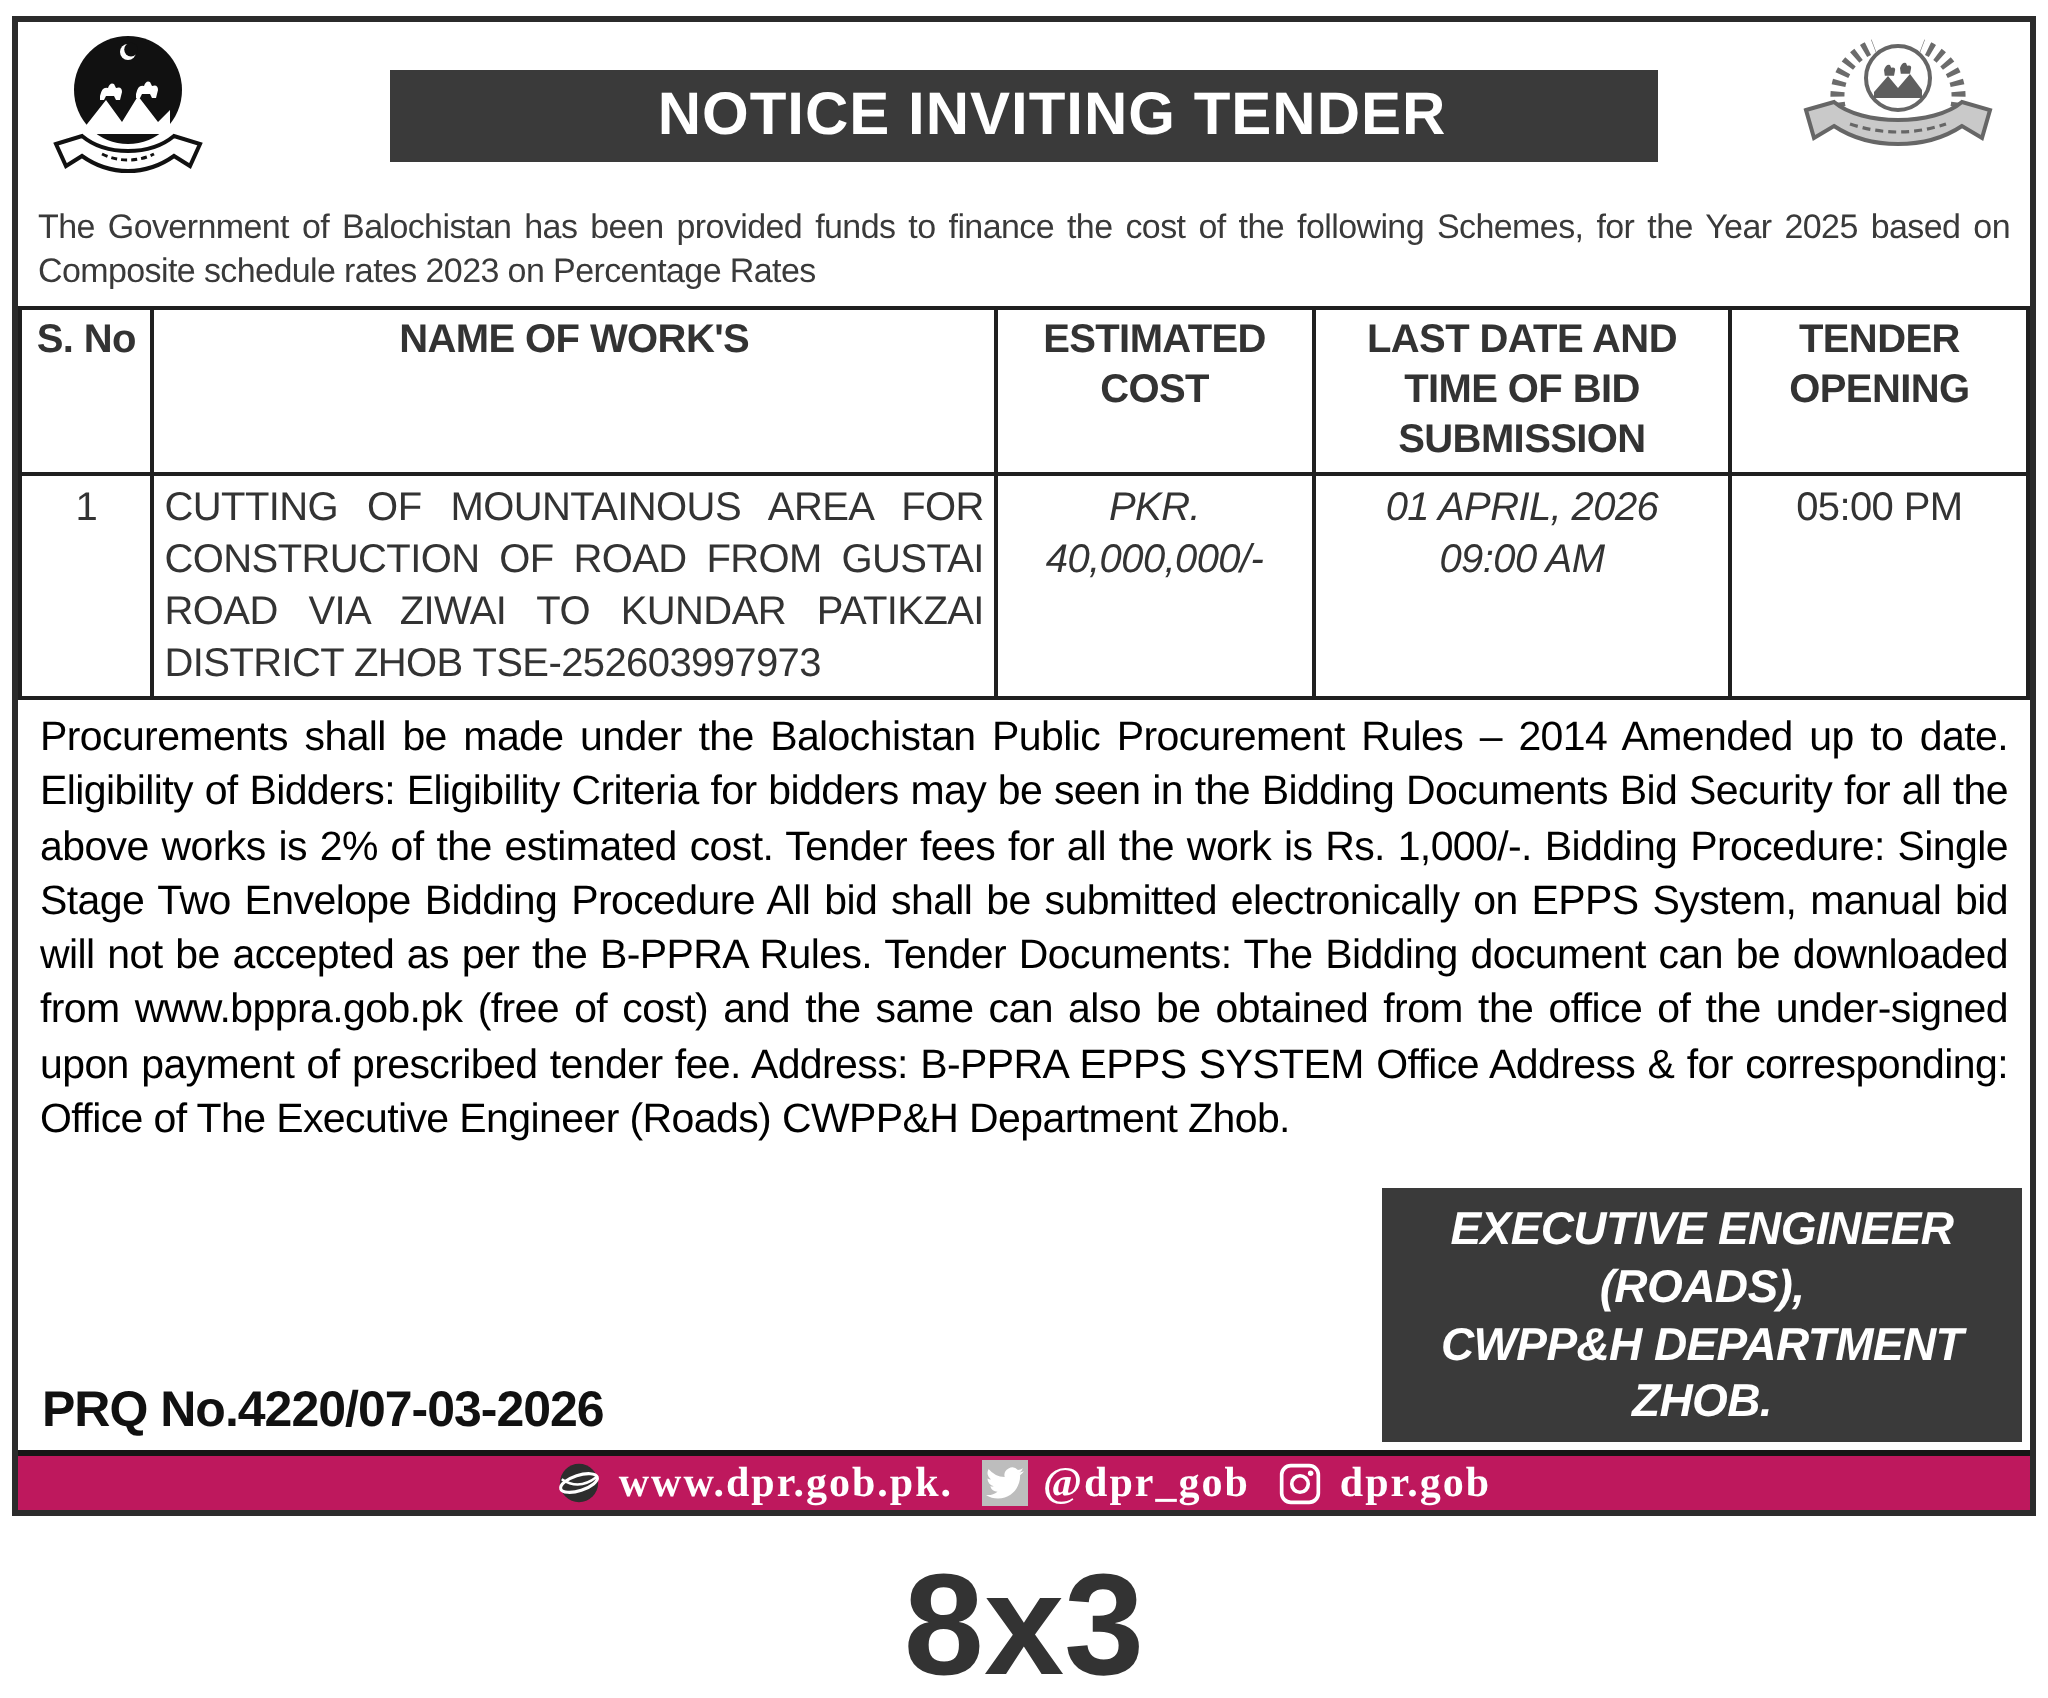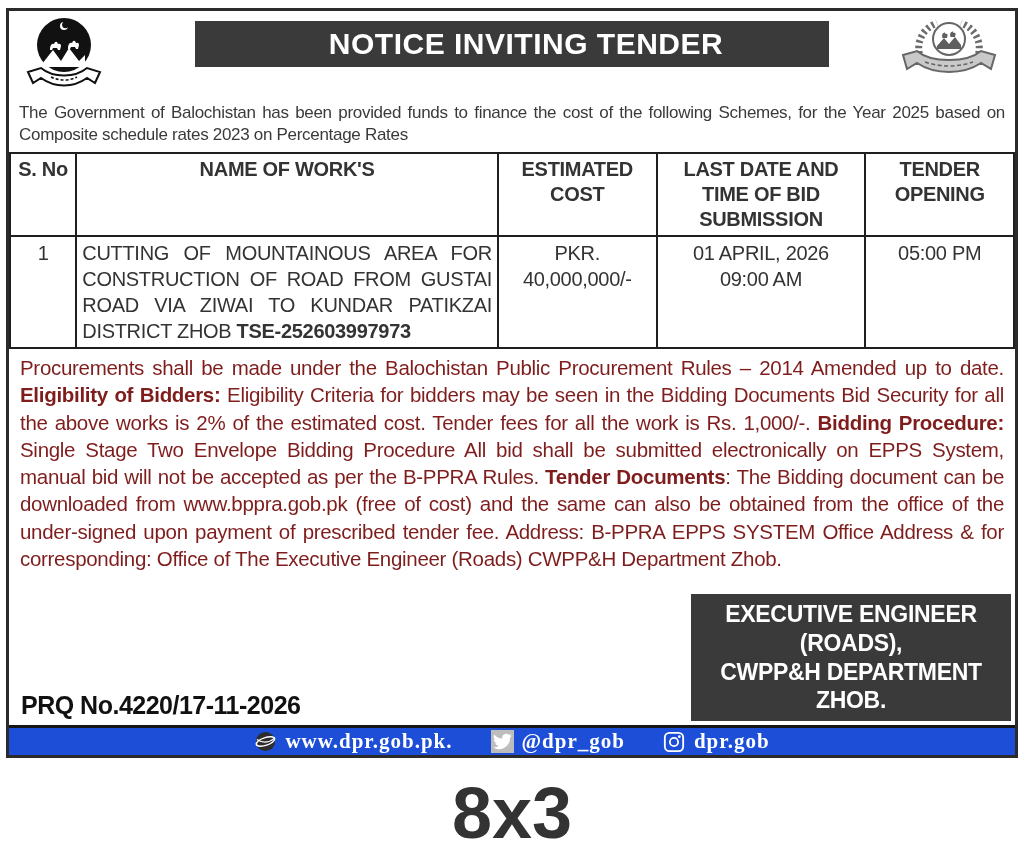--- a/index.html
+++ b/index.html
@@ -9,21 +9,21 @@
 
   .notice-frame {
     position: absolute; left: 6px; top: 8px; width: 1012px; height: 750px;
     border: 3px solid #2b2b2b; background: #fff;
   }
 
   
   .header { display: flex; align-items: flex-start; }
   .logo-left { width: 86px; margin: 4px 0 0 12px; flex: 0 0 auto; }
   .title-bar {
-    flex: 1 1 auto; margin: 10px 62px 0 88px; height: 46px;
+    flex: 1 1 auto; margin: 24px 62px 0 88px; height: 46px;
     background: #3a3a3a; display: flex; align-items: center; justify-content: center; padding-left: 28px;
   }
   .title-bar span {
     color: #fff; font-weight: bold; font-size: 30px; letter-spacing: 0.5px; white-space: nowrap;
   }
   .logo-right { width: 116px; margin: 4px 8px 0 0; flex: 0 0 auto; }
 
   
   .intro {
     margin: 7px 10px 0 10px; font-size: 17px; line-height: 1.3;
@@ -37,47 +37,47 @@
   }
   table.tender tr.head th { font-size: 20px; font-weight: bold; text-align: center; height: 68px; letter-spacing: -0.3px; line-height: 1.25; }
   table.tender td { height: 112px; font-size: 20px; line-height: 1.3; letter-spacing: -0.3px; }
   .col-sno { width: 6.6%; }
   .col-name { width: 42%; }
   .col-cost { width: 15.8%; }
   .col-date { width: 20.8%; }
   .col-open { width: 14.8%; }
   td.c { text-align: center; }
   td.name-cell { text-align: justify; padding: 3px 8px; }
-  .pre { white-space: pre-line; }
-  .bold { font-weight: bold; }
+  .pre { white-space: pre-line; font-style: italic; }
+  .bold { font-weight: normal; }
 
   
   .body-par {
     margin: 5px 11px 0 11px; font-size: 20.5px; line-height: 1.33;
-    text-align: justify; color: #7f1d1d; letter-spacing: -0.3px;
+    text-align: justify; color: #000000; letter-spacing: -0.3px;
   }
 
   
   .bottom-row { position: absolute; left: 0; right: 0; bottom: 32px; }
   .prq {
     position: absolute; left: 12px; bottom: 3px;
     font-size: 25px; font-weight: bold; color: #111; letter-spacing: -0.5px; white-space: nowrap;
   }
   .sig-box {
     position: absolute; right: 4px; bottom: 2px; width: 320px;
     background: #3a3a3a; color: #fff; text-align: center;
     font-weight: bold; font-size: 23px; line-height: 1.25; padding: 6px 4px;
     letter-spacing: -0.3px;
   }
 
   
   .footer-bar {
     position: absolute; left: 0; right: 0; bottom: 0; height: 30px;
-    background: #1d4ed8; border-top: 3px solid #161616;
-    display: flex; align-items: center; justify-content: center; gap: 38px;
+    background: #be185d; border-top: 3px solid #161616;
+    display: flex; align-items: center; justify-content: center; gap: 14px;
     font-family: "Liberation Serif", serif; font-weight: bold; font-size: 21px; color: #fff;
     letter-spacing: 1px;
   }
   .f-item { display: flex; align-items: center; gap: 8px; white-space: nowrap; }
   .f-icon { width: 23px; height: 23px; display: inline-flex; align-items: center; justify-content: center; flex: 0 0 auto; }
 
   
   .size-tag {
     position: absolute; left: 0; right: 0; top: 772px; text-align: center;
     font-size: 72px; font-weight: bold; color: #333; letter-spacing: 0;
@@ -156,21 +156,21 @@
         <td class="c">05:00 PM</td>
       </tr>
     </tbody>
       </table>
 
     <p class="body-par">
       <span>Procurements shall be made under the Balochistan Public Procurement Rules – 2014 Amended up to date. </span><span class="bold">Eligibility of Bidders:</span><span> Eligibility Criteria for bidders may be seen in the Bidding Documents Bid Security for all the above works is 2% of the estimated cost. Tender fees for all the work is Rs. 1,000/-. </span><span class="bold">Bidding Procedure:</span><span> Single Stage Two Envelope Bidding Procedure  All  bid shall be submitted electronically on EPPS System, manual bid will not be accepted as per the B-PPRA Rules. </span><span class="bold">Tender Documents</span><span>: The Bidding document can be downloaded from www.bppra.gob.pk (free of cost) and the same can also be obtained from the office of the under-signed upon payment of prescribed tender fee. Address: B-PPRA EPPS SYSTEM Office Address &amp; for corresponding: Office of The Executive Engineer (Roads) CWPP&amp;H Department Zhob.</span>
     </p>
 
     <div class="bottom-row">
-      <div class="prq">PRQ No.4220/17-11-2026</div>
+      <div class="prq">PRQ No.4220/07-03-2026</div>
       <div class="sig-box pre">EXECUTIVE ENGINEER (ROADS),
 CWPP&amp;H DEPARTMENT ZHOB.</div>
     </div>
 
     <div class="footer-bar">
       <span class="f-item">
         <span class="f-icon">
           <svg viewBox="0 0 24 24" width="23" height="23">
             <circle cx="12" cy="12" r="10" fill="#2d2d2d"></circle>
             <ellipse cx="12" cy="12" rx="10" ry="4" fill="none" stroke="#fff" stroke-width="1.6" transform="rotate(-18 12 12)"></ellipse>

